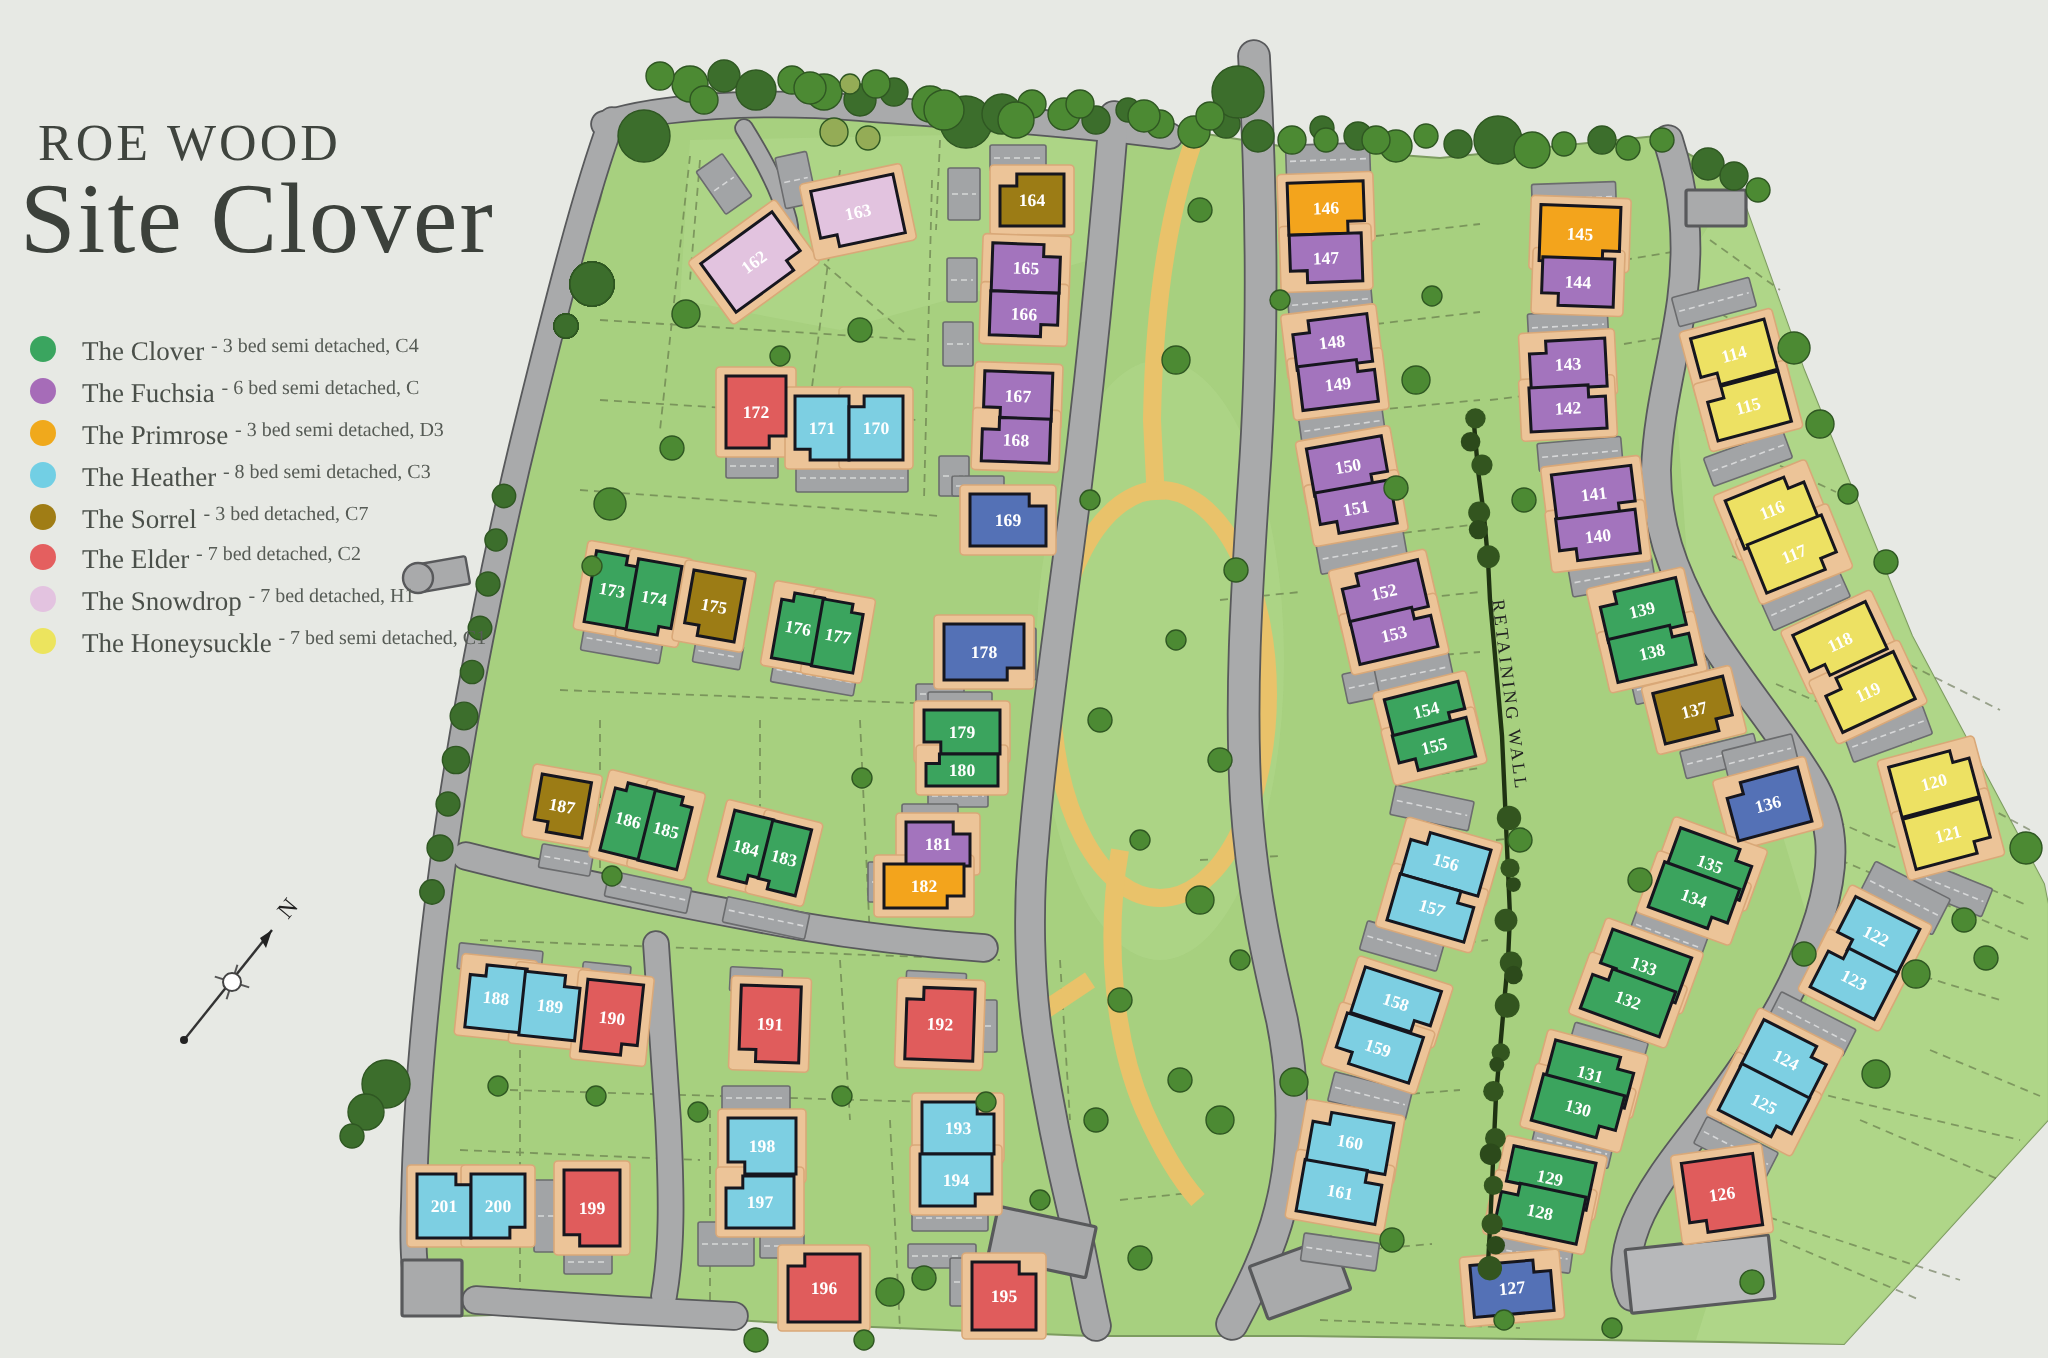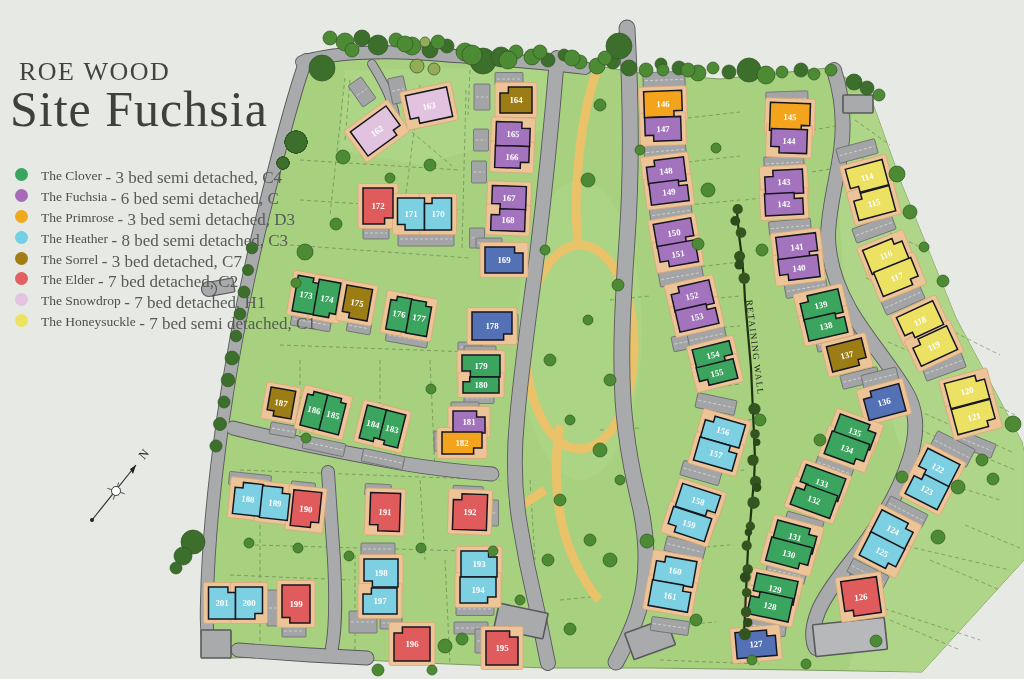--- a/index.html
+++ b/index.html
@@ -2,21 +2,21 @@
 <html><head><meta charset="utf-8"><style>
 html,body{margin:0;padding:0;width:1024px;height:679px;overflow:hidden;background:#e7e9e4;}
 #wrap{position:relative;width:1024px;height:679px;font-family:"Liberation Serif",serif;}
 #titles{position:absolute;left:19px;top:57px;color:#41463f;}
 #rw{font-size:26px;letter-spacing:1.5px;color:#3f443e;}
 #sl{font-size:50px;margin-top:-7px;margin-left:-9px;letter-spacing:1px;color:#3c413b;}
 #legend{position:absolute;left:15px;top:168px;}
 .li{display:flex;align-items:flex-start;height:20.9px;}
 .dot{width:13px;height:13px;border-radius:50%;margin-right:13px;flex:none;}
 .nm{font-size:13.5px;color:#4a4f49;}
-.ds{font-size:17px;color:#565b55;}
+.ds{font-size:10px;color:#565b55;}
 svg{position:absolute;left:0;top:0;}
 </style></head><body>
 <div id="wrap">
 <svg width="1024" height="679" viewBox="0 0 1024 679">
 <rect width="1024" height="679" fill="#e7e9e4"></rect>
 <polygon points="300,100 306,72 318,52 360,46 430,50 520,58 585,64 640,73 720,79 828,68 868,90 902,185 956,318 1022,442 1024,452 1024,560 922,672 800,670 650,668 545,668 400,662 300,656 230,658 203,648 201,600 207,520 214,468 228,378 250,278 272,184" fill="#a7d07f" stroke="#7d9c60" stroke-width="1"></polygon>
 <polygon points="868,90 902,185 956,318 1022,442 1024,452 1024,560 922,672 848,670 870,600 910,480 880,380 845,300 838,200 850,120" fill="#b0d689" opacity="0.9"></polygon>
 <ellipse cx="580" cy="330" rx="62" ry="150" fill="#aed587" opacity="0.8"></ellipse>
 <polygon points="345,70 555,66 545,130 420,165 340,150" fill="#b2d88c" opacity="0.55"></polygon>
 <g stroke="#57663f" stroke-width="0.9" stroke-dasharray="4,3" opacity="0.55">
@@ -678,21 +678,21 @@
       <line x1="116" y1="491" x2="111.6" y2="493.3" stroke="#555" stroke-width="1"></line>
       <line x1="116" y1="491" x2="107.4" y2="488.3" stroke="#555" stroke-width="1"></line>
       <line x1="116" y1="491" x2="113.7" y2="486.6" stroke="#555" stroke-width="1"></line>
       <line x1="116" y1="491" x2="118.7" y2="482.4" stroke="#555" stroke-width="1"></line>
       <line x1="116" y1="491" x2="120.4" y2="488.7" stroke="#555" stroke-width="1"></line>
 <circle cx="116" cy="491" r="4.5" fill="#fff" stroke="#444" stroke-width="1"></circle>
 <text x="144" y="460" transform="rotate(-50 144 460)" font-size="12" fill="#222" font-family="Liberation Serif, serif">N</text>
 </svg>
 <div id="titles">
       <div id="rw">ROE&nbsp;WOOD</div>
-      <div id="sl">Site Fuchsia</div>
+      <div id="sl">Site Clover</div>
     </div>
 <div id="legend">
 <div class="li">
         <span class="dot" style="background:#3aa55f"></span>
         <span class="nm">The Clover&nbsp;</span>
         <span class="ds">- 3 bed semi detached, C4</span>
       </div>
 <div class="li">
         <span class="dot" style="background:#a66cb8"></span>
         <span class="nm">The Fuchsia&nbsp;</span>

